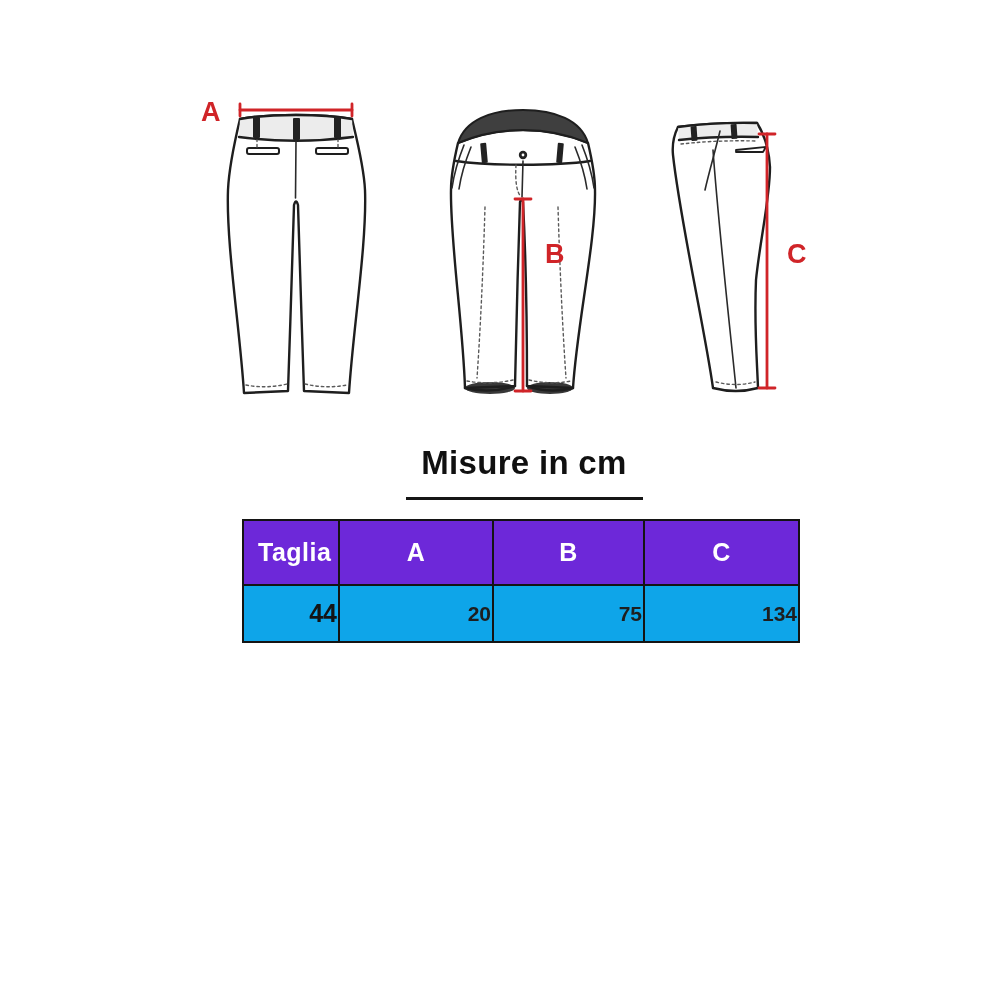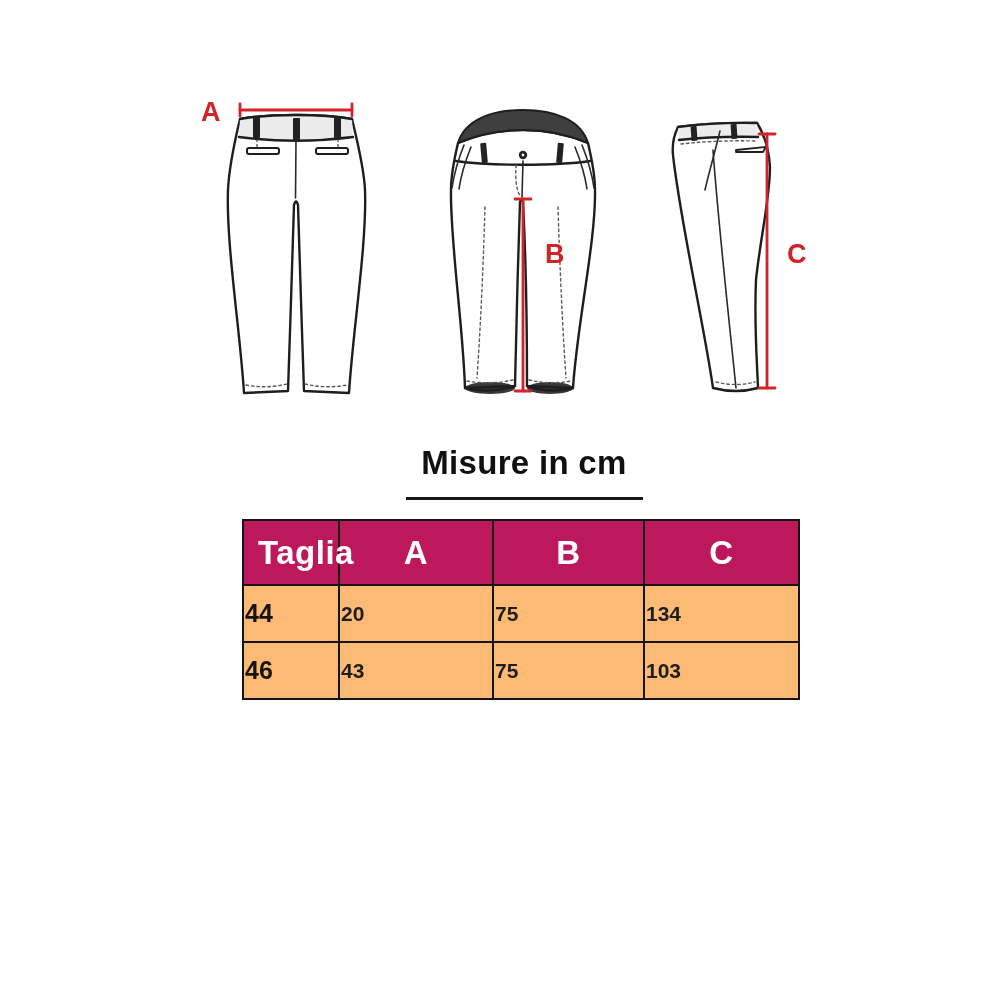--- a/index.html
+++ b/index.html
@@ -15,26 +15,26 @@
   .title-block h1 {
     margin:0; font-size:33px; font-weight:bold; color:#101010; letter-spacing:0.3px;
   }
   .title-rule { width:237px; height:3px; background:#161616; margin:15px auto 0 auto; }
   table.size-table {
     position:absolute; left:242px; top:519px; width:556px;
     border-collapse:collapse; table-layout:fixed;
   }
   .size-table th, .size-table td { border:2px solid #141414; }
   .size-table thead th {
-    background:#be185d; color:#ffffff; height:61px; font-size:33px;
+    background:#6d28d9; color:#ffffff; height:61px; font-size:25px;
     font-weight:bold; text-align:center; letter-spacing:0.5px;
   }
   .size-table thead th.first { text-align:left; padding-left:14px; }
   .size-table tbody td {
-    background:#fdba74; height:53px; text-align:left;
+    background:#0ea5e9; height:53px; text-align:right;
     font-size:21px; font-weight:bold; color:#1e1e1e;
   }
   .size-table tbody td.size-col { font-size:25px; color:#141414; }
   svg .ink { fill:none; stroke:#1e1e1e; stroke-width:2.4; stroke-linejoin:round; stroke-linecap:round; }
   svg .thin { fill:none; stroke:#2a2a2a; stroke-width:1.6; stroke-linecap:round; }
   svg .stitch { fill:none; stroke:#5a5a5a; stroke-width:1.4; stroke-dasharray:2.5,3; stroke-linecap:round; }
   svg .red { fill:none; stroke:#d02428; stroke-width:2.8; stroke-linecap:round; }
 </style>
 </head>
 <body>
@@ -176,22 +176,16 @@
         <th>C</th>
       </tr>
     </thead>
     <tbody>
       <tr>
         <td class="size-col">44</td>
         <td>20</td>
         <td>75</td>
         <td>134</td>
       </tr>
-      <tr>
-        <td class="size-col">46</td>
-        <td>43</td>
-        <td>75</td>
-        <td>103</td>
-      </tr>
     </tbody>
   </table>
 
 </div>
 
 </body></html>

